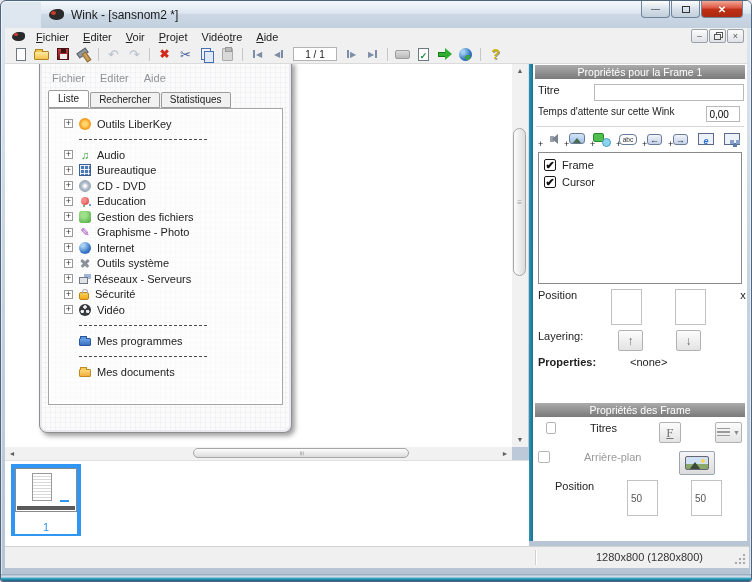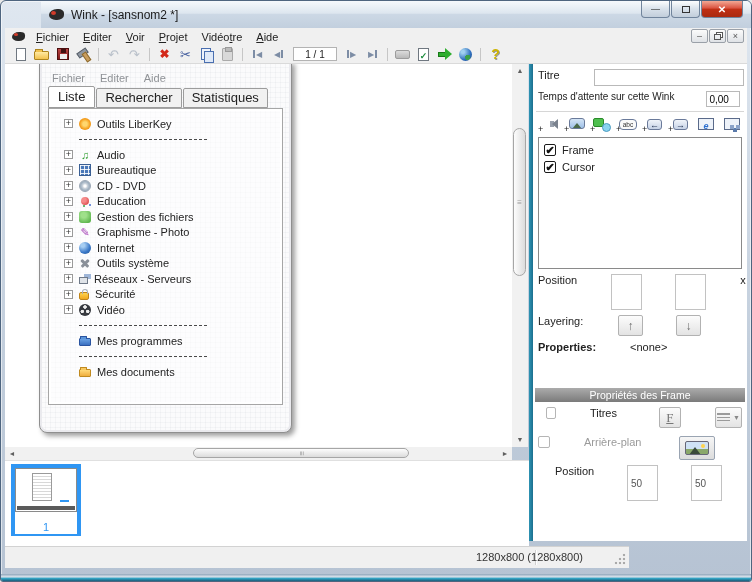--- a/index.html
+++ b/index.html
@@ -64,21 +64,21 @@
     background:radial-gradient(circle at 68% 72%,#3aa04a 20%,transparent 21%),radial-gradient(circle at 30% 30%,#9fd0f0 12%,#2f6fbf 60%,#17437f);}
   .g-help{font-size:14px;font-weight:bold;color:#cdb400;text-shadow:1px 1px 0 #9a9a9a;}
   
   .canvas{position:absolute;left:4px;top:63px;width:507px;height:383px;background:#fff;overflow:hidden;}
   .capwin{position:absolute;left:34px;top:-3px;width:253px;height:372px;background:#fbfbfc;border:1px solid #8f8f8f;
     border-radius:0 0 8px 8px;box-shadow:3px 3px 5px rgba(0,0,0,.38),inset 0 0 0 2px #eaeaee;
     background-image:linear-gradient(rgba(110,120,140,.05) 1px,transparent 1px),linear-gradient(90deg,rgba(110,120,140,.05) 1px,transparent 1px);
     background-size:5px 5px;}
   .capmenu{display:flex;gap:15px;color:#8f9296;padding:10px 12px 3px;}
   .captabs{display:flex;align-items:flex-end;padding:3px 8px 0;height:21px;}
-  .ctab{border:1px solid #9c9c9c;padding:1px 8px 2px;background:#f1f1f1;font-size:13px;border-radius:2px 2px 0 0;margin-right:1px;}
+  .ctab{border:1px solid #9c9c9c;padding:1px 8px 2px;background:#f1f1f1;font-size:10px;border-radius:2px 2px 0 0;margin-right:1px;}
   .ctab.active{background:#fff;padding:2px 9px 3px;position:relative;z-index:2;}
   .captree{margin:0 8px;border:1px solid #a6a6a6;height:297px;background:rgba(255,255,255,.55);padding:7px 0;box-shadow:inset 0 0 0 2px #fff;}
   .trw{display:flex;align-items:center;height:15.5px;padding-left:15px;gap:6px;}
   .trw.noplus{padding-left:30px;}
   .plus{width:9px;height:9px;border:1px solid #9a9a9a;background:#fff;font-size:9px;line-height:7px;text-align:center;color:#333;flex:none;}
   .tsep2{height:15.5px;display:flex;align-items:center;padding-left:30px;}
   .tsep2 div{width:128px;border-top:1px dashed #4a4a4a;}
   .tic{width:12px;height:12px;flex:none;position:relative;display:inline-block;}
   .tglyph{font-size:11px;line-height:12px;text-align:center;}
   .i-lk{background:radial-gradient(circle,#ffd76e 25%,#f59f1e 60%,#e08208);border-radius:50%;}
@@ -160,21 +160,21 @@
   
   .thumbs{position:absolute;left:4px;top:459px;width:524px;height:86px;background:#fff;border-top:1px solid #e0e0e0;}
   .thumb{position:absolute;left:6px;top:3px;width:70px;height:72px;background:#2f96f3;padding:4px 4px 2px;}
   .tinner{background:#fff;height:100%;display:flex;flex-direction:column;}
   .timg{height:44px;border:1px solid #8a8a8a;background:#fff;position:relative;margin:0;}
   .mini{position:absolute;left:16px;top:4px;width:20px;height:28px;border:1px solid #9a9a9a;
     background:repeating-linear-gradient(#fff 0 2px,#d8d8d8 2px 3px);}
   .tbar{position:absolute;left:1px;right:1px;bottom:1px;height:4px;background:#5a5a5a;}
   .tcur{position:absolute;right:7px;bottom:9px;width:9px;height:2px;background:#2f96f3;}
   .tnum{flex:1;display:flex;align-items:flex-end;justify-content:center;color:#2f96f3;font-size:11px;padding-bottom:1px;}
-  .status{position:absolute;left:4px;top:545px;width:624px;height:22px;background:#f0f0f0;border-top:1px solid #d2d2d2;}
+  .status{position:absolute;left:4px;top:545px;width:744px;height:22px;background:#f0f0f0;border-top:1px solid #d2d2d2;}
   .sdiv{position:absolute;top:3px;bottom:3px;width:1px;background:#d0d0d0;box-shadow:1px 0 0 #fff;}
   .restext{position:absolute;right:46px;top:4px;color:#333;}
   .grip{position:absolute;right:3px;bottom:3px;width:12px;height:12px;
     background:radial-gradient(circle at 10px 2px,#aaa 1.2px,transparent 1.6px),radial-gradient(circle at 6px 6px,#aaa 1.2px,transparent 1.6px),radial-gradient(circle at 10px 6px,#aaa 1.2px,transparent 1.6px),radial-gradient(circle at 2px 10px,#aaa 1.2px,transparent 1.6px),radial-gradient(circle at 6px 10px,#aaa 1.2px,transparent 1.6px),radial-gradient(circle at 10px 10px,#aaa 1.2px,transparent 1.6px);}
   .bottomedge{position:absolute;left:0;right:0;bottom:0;height:7px;background:linear-gradient(#8fa6ba,#d8e2ec 40%,#2fa0c0 65%,#1a5f7e);}
 </style>
 </head>
 <body>
 
 <div class="window">
@@ -403,20 +403,21 @@
     <span class="harrow" style="left:0">◄</span>
     <span class="hthumb">
         <span>≡</span>
       </span>
     <span class="harrow" style="right:0">►</span>
   </div>
 
   <div class="splitter"></div>
 
   <div class="rightpanel">
+    <div class="phead">Propriétés pour la Frame 1</div>
 
     <div class="prow">
       <span class="lbl">Titre</span>
       <input class="tin" value="" style="">
     </div>
 
     <div class="prow">
       <span class="smalllbl">Temps d'attente sur cette Wink</span>
       <input class="waitin" value="0,00" style="">
       <span class="smalllbl" style="margin-left:4px">sec.</span>

